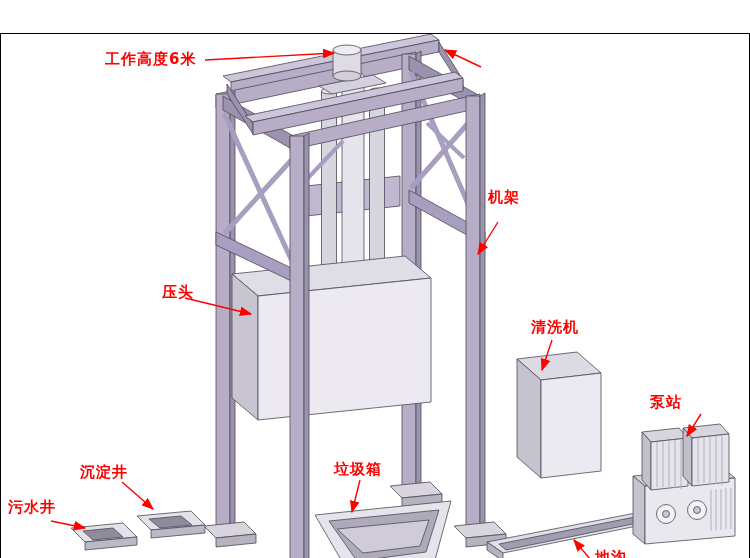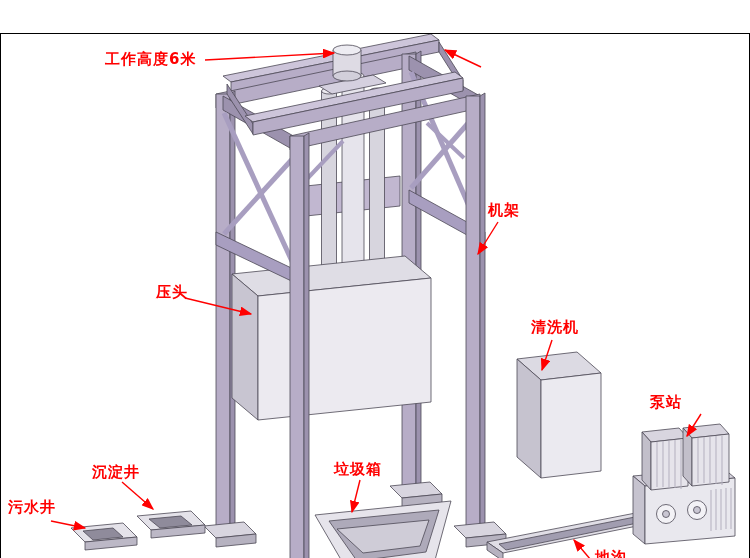--- a/index.html
+++ b/index.html
@@ -189,22 +189,22 @@
     <line class="arrow" x1="551" y1="306" x2="541" y2="336" marker-end="url(#ah)"></line>
     <line class="arrow" x1="700" y1="380" x2="686" y2="402" marker-end="url(#ah)"></line>
     <line class="arrow" x1="121" y1="448" x2="152" y2="475" marker-end="url(#ah)"></line>
     <line class="arrow" x1="50" y1="487" x2="84" y2="494" marker-end="url(#ah)"></line>
     <line class="arrow" x1="359" y1="446" x2="351" y2="478" marker-end="url(#ah)"></line>
     <line class="arrow" x1="595" y1="532" x2="573" y2="506" marker-end="url(#ah)"></line>
   </g>
 </svg>
 
 <div class="label" style="left:104px; top:16px;">工作高度6米</div>
-<div class="label" style="left:487px; top:167px;font-family:Liberation Serif, serif;">机架</div>
-<div class="label" style="left:155px; top:249px;">压头</div>
+<div class="label" style="left:487px; top:154px;font-family:Liberation Serif, serif;">机架</div>
+<div class="label" style="left:161px; top:249px;">压头</div>
 <div class="label" style="left:530px; top:284px;">清洗机</div>
 <div class="label" style="left:649px; top:359px;">泵站</div>
-<div class="label" style="left:91px;  top:429px;">沉淀井</div>
+<div class="label" style="left:79px;  top:429px;">沉淀井</div>
 <div class="label" style="left:7px;   top:464px;">污水井</div>
 <div class="label" style="left:333px; top:426px;">垃圾箱</div>
 <div class="label" style="left:594px; top:514px;">地沟</div>
 
 </div>
 
 </body></html>

